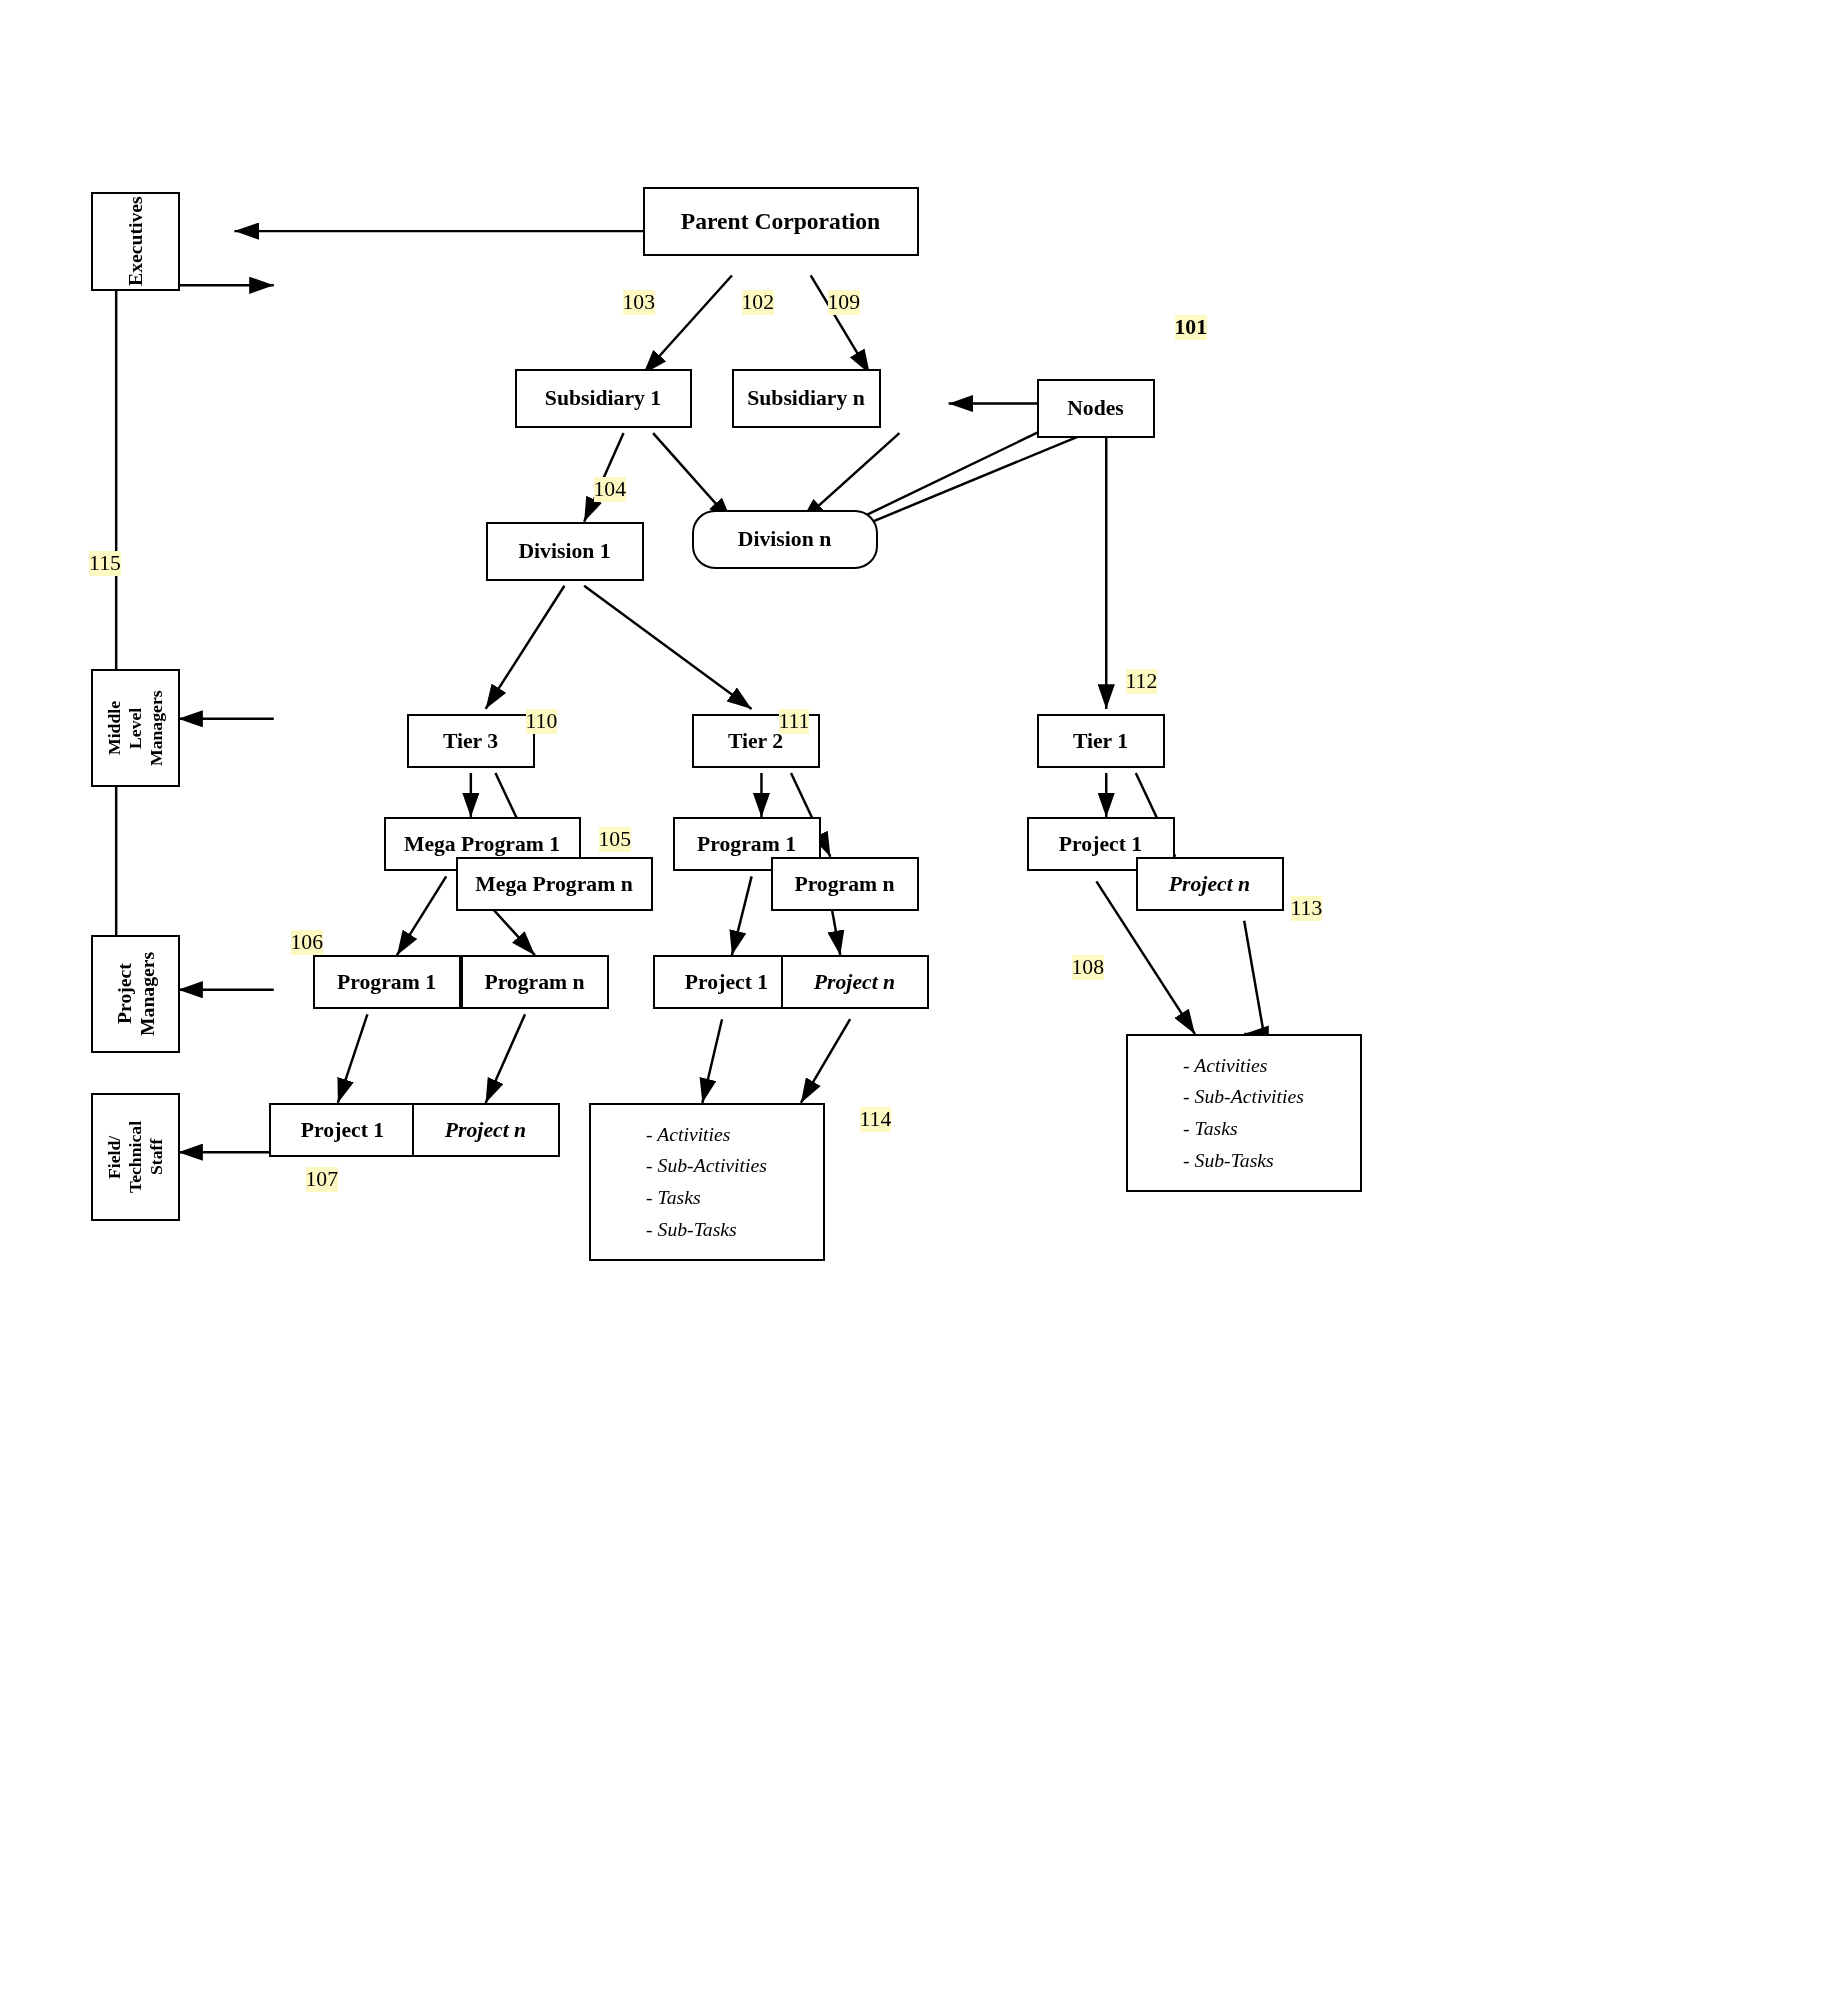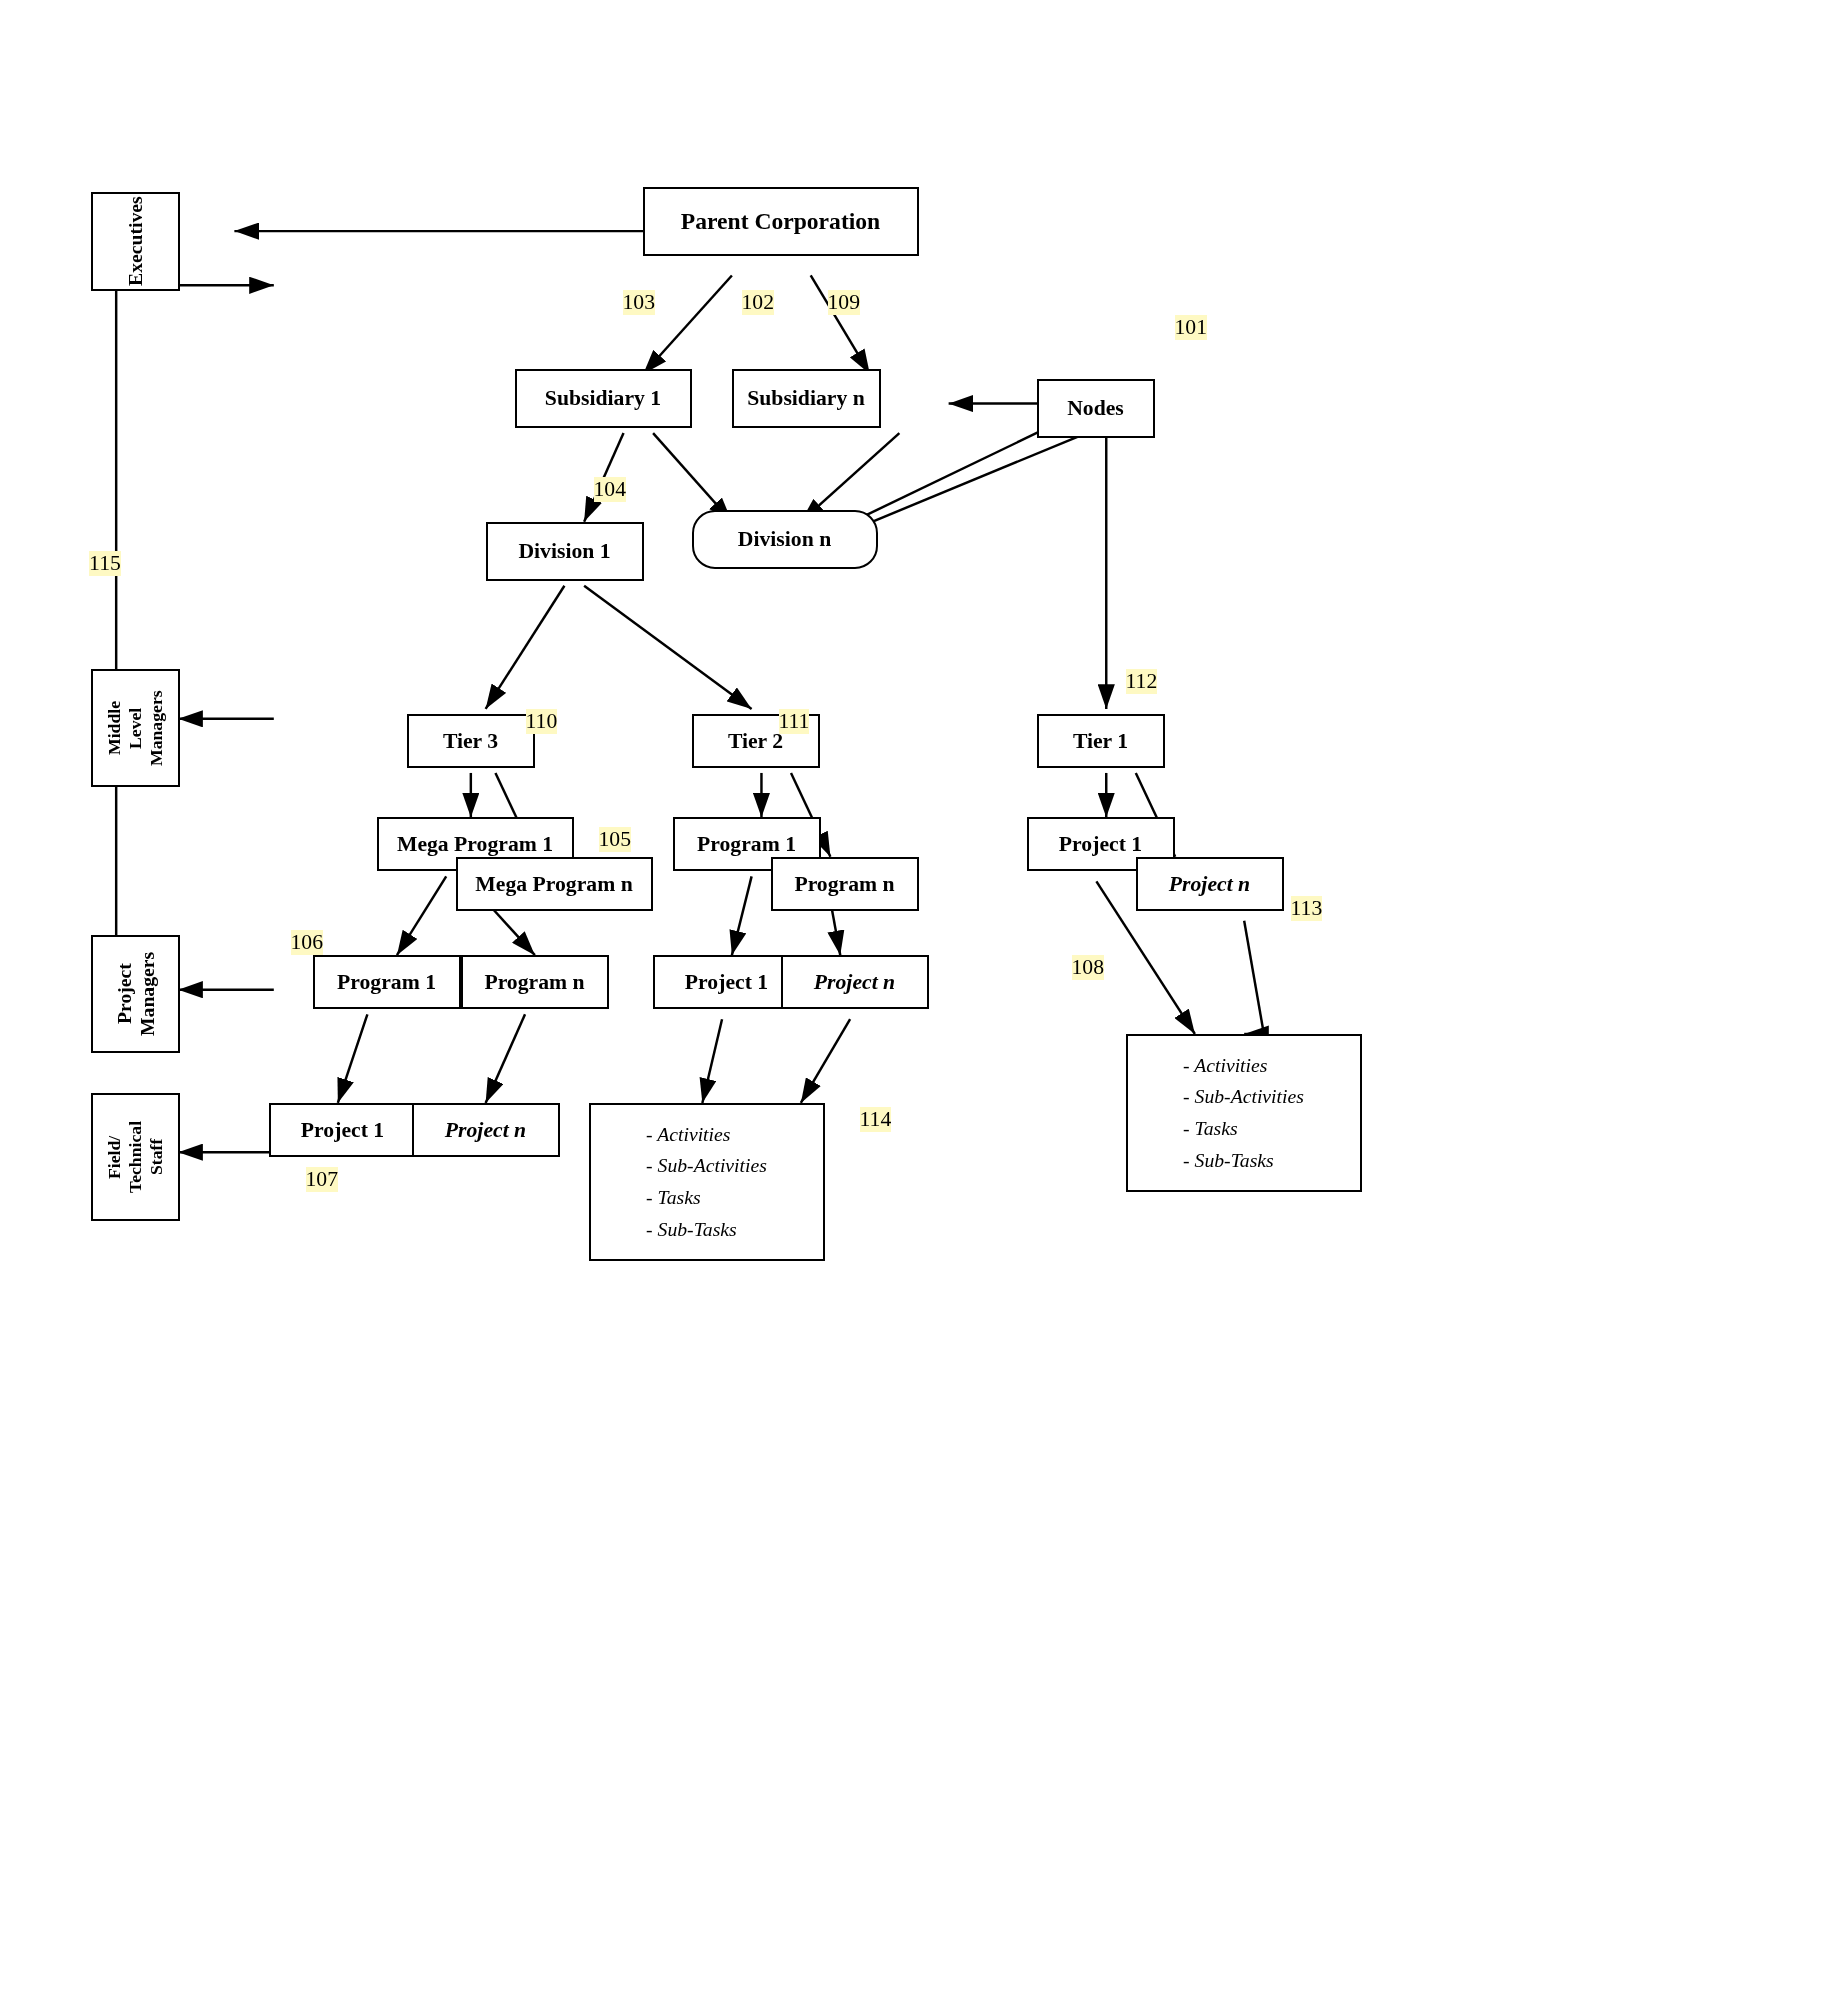--- a/index.html
+++ b/index.html
@@ -203,21 +203,21 @@
     </div>
 
     <div class="box" style="left:630px; top:675px; width:128px; height:54px;">
       <span>Tier 2</span>
     </div>
 
     <div class="box" style="left:975px; top:675px; width:128px; height:54px;">
       <span>Tier 1</span>
     </div>
 
-    <div class="box" style="left:315px; top:778px; width:197px; height:54px;text-align:right;">
+    <div class="box" style="left:322px; top:778px; width:197px; height:54px;text-align:right;">
       <span>Mega Program 1</span>
     </div>
 
     <div class="box" style="left:394px; top:818px; width:197px; height:54px;">
       <span>Mega Program n</span>
     </div>
 
     <div class="box" style="left:251px; top:916px; width:148px; height:54px;">
       <span>Program 1</span>
     </div>
@@ -269,21 +269,21 @@
 
     <div class="box italic-content" style="left:1064px; top:995px; width:236px; height:158px;">
       <span>
         - <i>Activities</i><br>
         - <i>Sub-Activities</i><br>
         - <i>Tasks</i><br>
         - <i>Sub-Tasks</i>
       </span>
     </div>
 
-    <div class="label" style="left:1113px; top:276px;">
+    <div class="label" style="left:1113px; top:276px;font-weight:bold;">
       <span>101</span>
     </div>
     <div class="label" style="left:680px; top:251px;">
       <span>102</span>
     </div>
     <div class="label" style="left:561px; top:251px;">
       <span>103</span>
     </div>
     <div class="label" style="left:532px; top:438px;">
       <span>104</span>

